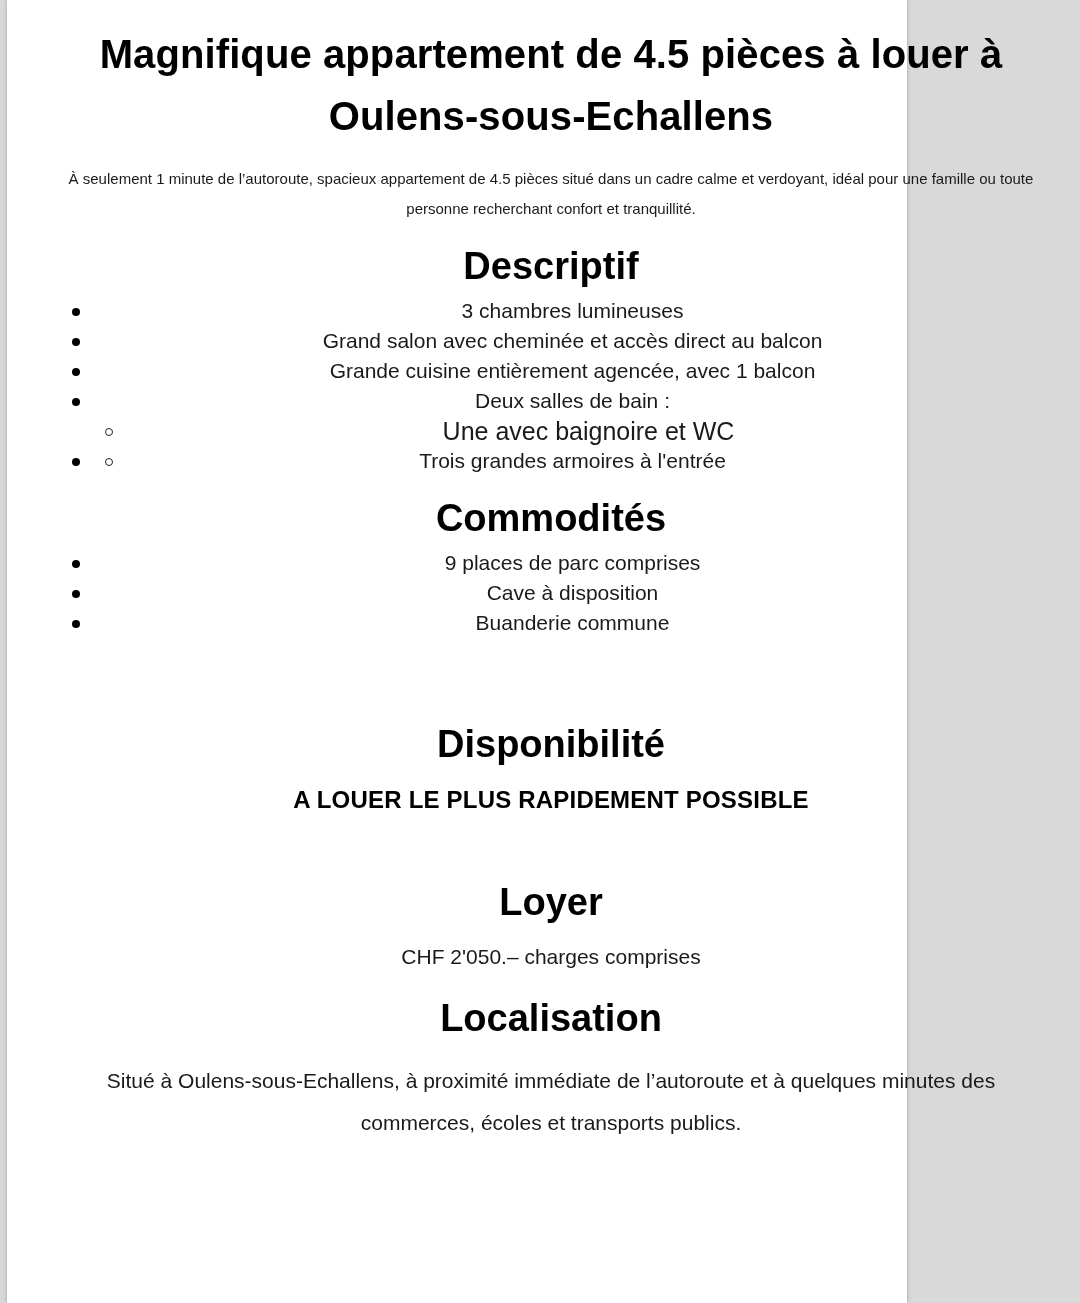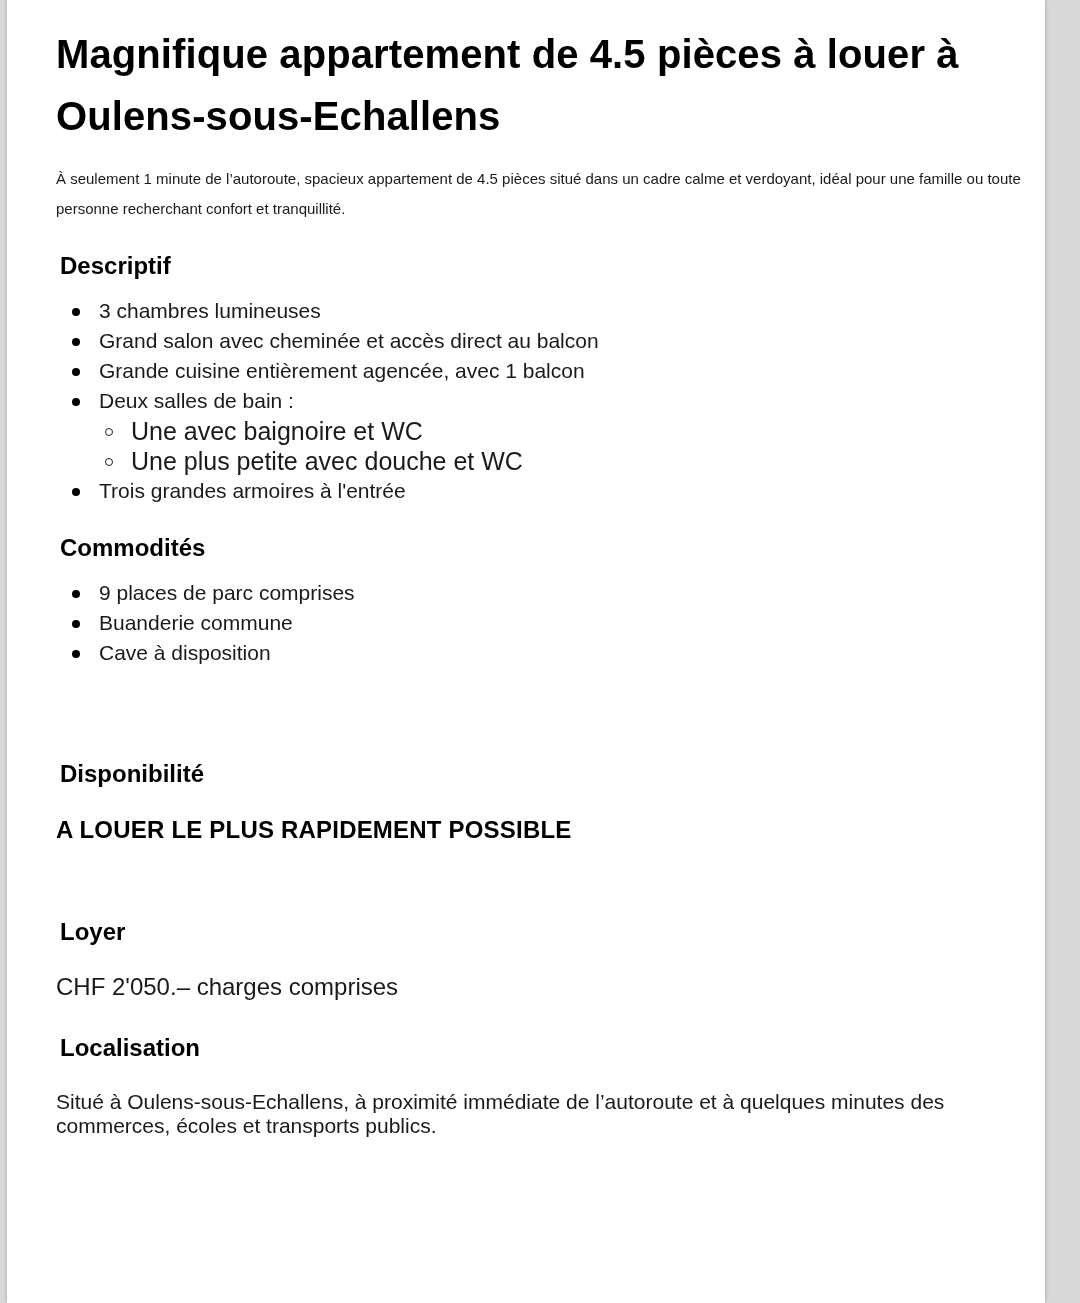--- a/index.html
+++ b/index.html
@@ -11,24 +11,25 @@
       height: 1303px;
       background: #d9d9d9;
       overflow: hidden;
       font-family: "Liberation Sans", sans-serif;
       color: #1a1a1a;
     }
     .page {
       position: absolute;
       left: 7px;
       top: 0;
-      width: 1038px;
+      width: 900px;
       height: 1303px;
       background: #ffffff;
       box-shadow: 0 0 4px rgba(0,0,0,0.25);
+      text-align: center;
     }
     .content {
       position: absolute;
       left: 49px;
       top: 0;
       width: 990px;
     }
     h1 {
       font-size: 40px;
       font-weight: bold;
@@ -36,21 +37,21 @@
       margin: 23px 0 0 0;
       color: #000;
       letter-spacing: 0.1px;
     }
     p.intro {
       font-size: 15px;
       line-height: 30px;
       margin: 17px 0 0 0;
     }
     h2 {
-      font-size: 24px;
+      font-size: 38px;
       font-weight: bold;
       margin: 4px;
       color: #000;
       line-height: 36px;
     }
     .h-descriptif { margin-top: 24px; }
     .h-commodites { margin-top: 24px; }
     .h-dispo { margin-top: 88px; }
     .h-loyer { margin-top: 70px; }
     .h-local { margin-top: 28px; }
@@ -92,27 +93,27 @@
       background: transparent;
     }
     .avail {
       font-size: 24px;
       font-weight: bold;
       margin: 24px 0 0 0;
       color: #000;
       letter-spacing: 0.2px;
     }
     .rent {
-      font-size: 24px;
+      font-size: 21px;
       line-height: 30px;
       margin: 22px 0 0 0;
     }
     .loc-text {
       font-size: 21px;
-      line-height: 24px;
+      line-height: 42px;
       margin: 24px 0 0 0;
     }
   </style>
 </head>
 <body>
 
 <div class="page">
   <div class="content">
     <h1>Magnifique appartement de 4.5 pièces à louer à Oulens-sous-Echallens</h1>
     <p class="intro">À seulement 1 minute de l’autoroute, spacieux appartement de 4.5 pièces situé dans un cadre calme et verdoyant, idéal pour une famille ou toute personne recherchant confort et tranquillité.</p>
@@ -134,43 +135,42 @@
       <li>
         <span class="bullet"></span>
         <span>Deux salles de bain :</span>
         <ul class="level2">
           <li>
             <span class="bullet"></span>
             <span>Une avec baignoire et WC</span>
           </li>
           <li>
             <span class="bullet"></span>
-            <span>Une plus petite avec douche et WC</span>
           </li>
         </ul>
       </li>
       <li>
         <span class="bullet"></span>
         <span>Trois grandes armoires à l'entrée</span>
       </li>
     </ul>
 
     <h2 class="h-commodites">Commodités</h2>
     <ul class="level1">
       <li>
         <span class="bullet"></span>
         <span>9 places de parc comprises</span>
       </li>
       <li>
         <span class="bullet"></span>
-        <span>Buanderie commune</span>
+        <span>Cave à disposition</span>
       </li>
       <li>
         <span class="bullet"></span>
-        <span>Cave à disposition</span>
+        <span>Buanderie commune</span>
       </li>
     </ul>
 
     <h2 class="h-dispo">Disponibilité</h2>
     <p class="avail">A LOUER LE PLUS RAPIDEMENT POSSIBLE</p>
 
     <h2 class="h-loyer">Loyer</h2>
     <p class="rent">CHF 2'050.– charges comprises</p>
 
     <h2 class="h-local">Localisation</h2>

